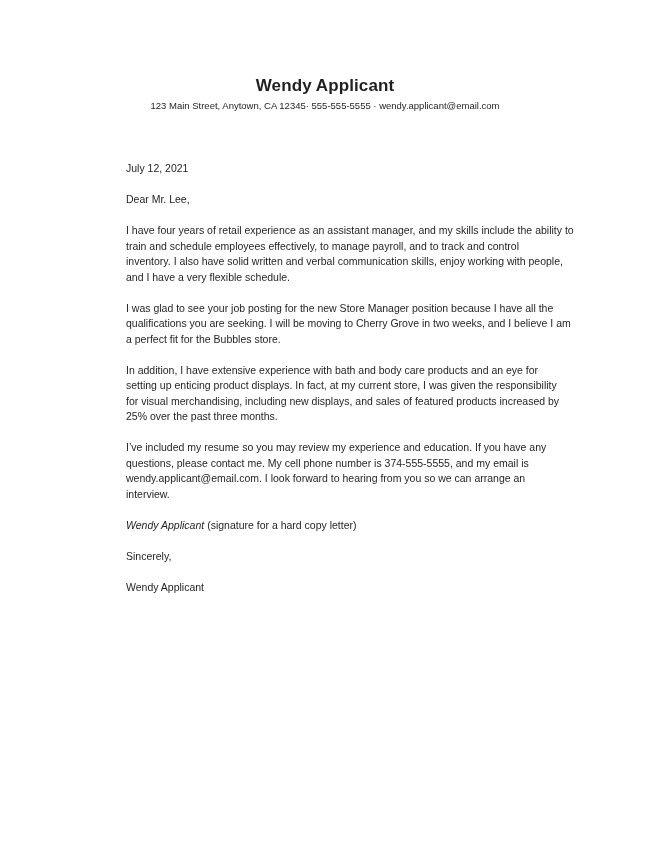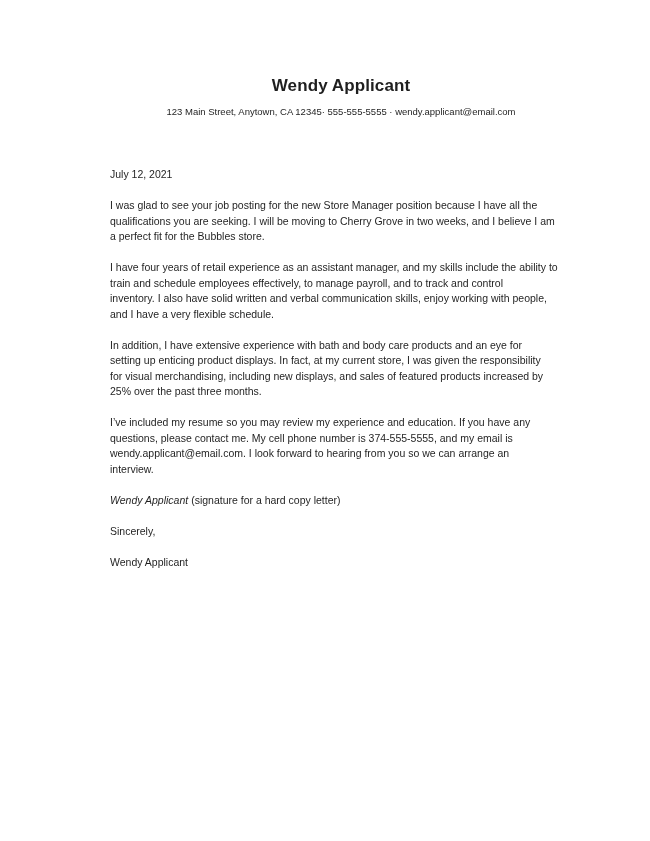--- a/index.html
+++ b/index.html
@@ -14,44 +14,44 @@
     font-family: "Liberation Sans", sans-serif;
     color: #1f1f1f;
     -webkit-font-smoothing: antialiased;
   }
   .page {
     position: relative;
     width: 650px;
     height: 841px;
     box-sizing: border-box;
     background: #ffffff;
-    padding-left: 32px;
   }
   .letter-header {
     padding-top: 75px;
     text-align: center;
   }
   .applicant-name {
     margin: 0;
     font-size: 17px;
     line-height: 22px;
     font-weight: 600;
     letter-spacing: 0.1px;
   }
   .contact-line {
-    margin: 8px 0 0 0;
+    margin: 2px 0 0 0;
     font-size: 9.5px;
     line-height: 13px;
     font-weight: 400;
   }
   .letter-body {
     box-sizing: border-box;
     padding: 0 55px 0 78px;
     font-size: 10.5px;
     line-height: 15.5px;
+    margin-left: 48px;
   }
   .letter-body p {
     margin: 0 0 15.5px 0;
   }
   .block {
     white-space: pre-line;
   }
   .date-line {
     margin-top: 49px !important;
   }
@@ -67,29 +67,30 @@
   <header class="letter-header">
     <h1 class="applicant-name">Wendy Applicant</h1>
     <p class="contact-line">123 Main Street, Anytown, CA 12345· 555-555-5555 · wendy.applicant@email.com</p>
   </header>
 
   <main class="letter-body">
 
     <p class="date-line">July 12, 2021</p>
 
 
-
-    <p class="block">I was glad to see your job posting for the new Store Manager position because I have all the
-qualifications you are seeking. I will be moving to Cherry Grove in two weeks, and I believe I am
-a perfect fit for the Bubbles store.</p>
+    <p>Dear Mr. Lee,</p>
 
     <p class="block">I have four years of retail experience as an assistant manager, and my skills include the ability to
 train and schedule employees effectively, to manage payroll, and to track and control
 inventory. I also have solid written and verbal communication skills, enjoy working with people,
 and I have a very flexible schedule.</p>
+
+    <p class="block">I was glad to see your job posting for the new Store Manager position because I have all the
+qualifications you are seeking. I will be moving to Cherry Grove in two weeks, and I believe I am
+a perfect fit for the Bubbles store.</p>
 
     <p class="block">In addition, I have extensive experience with bath and body care products and an eye for
 setting up enticing product displays. In fact, at my current store, I was given the responsibility
 for visual merchandising, including new displays, and sales of featured products increased by
 25% over the past three months.</p>
 
     <p class="block">I’ve included my resume so you may review my experience and education. If you have any
 questions, please contact me. My cell phone number is 374-555-5555, and my email is
 wendy.applicant@email.com. I look forward to hearing from you so we can arrange an
 interview.</p>

